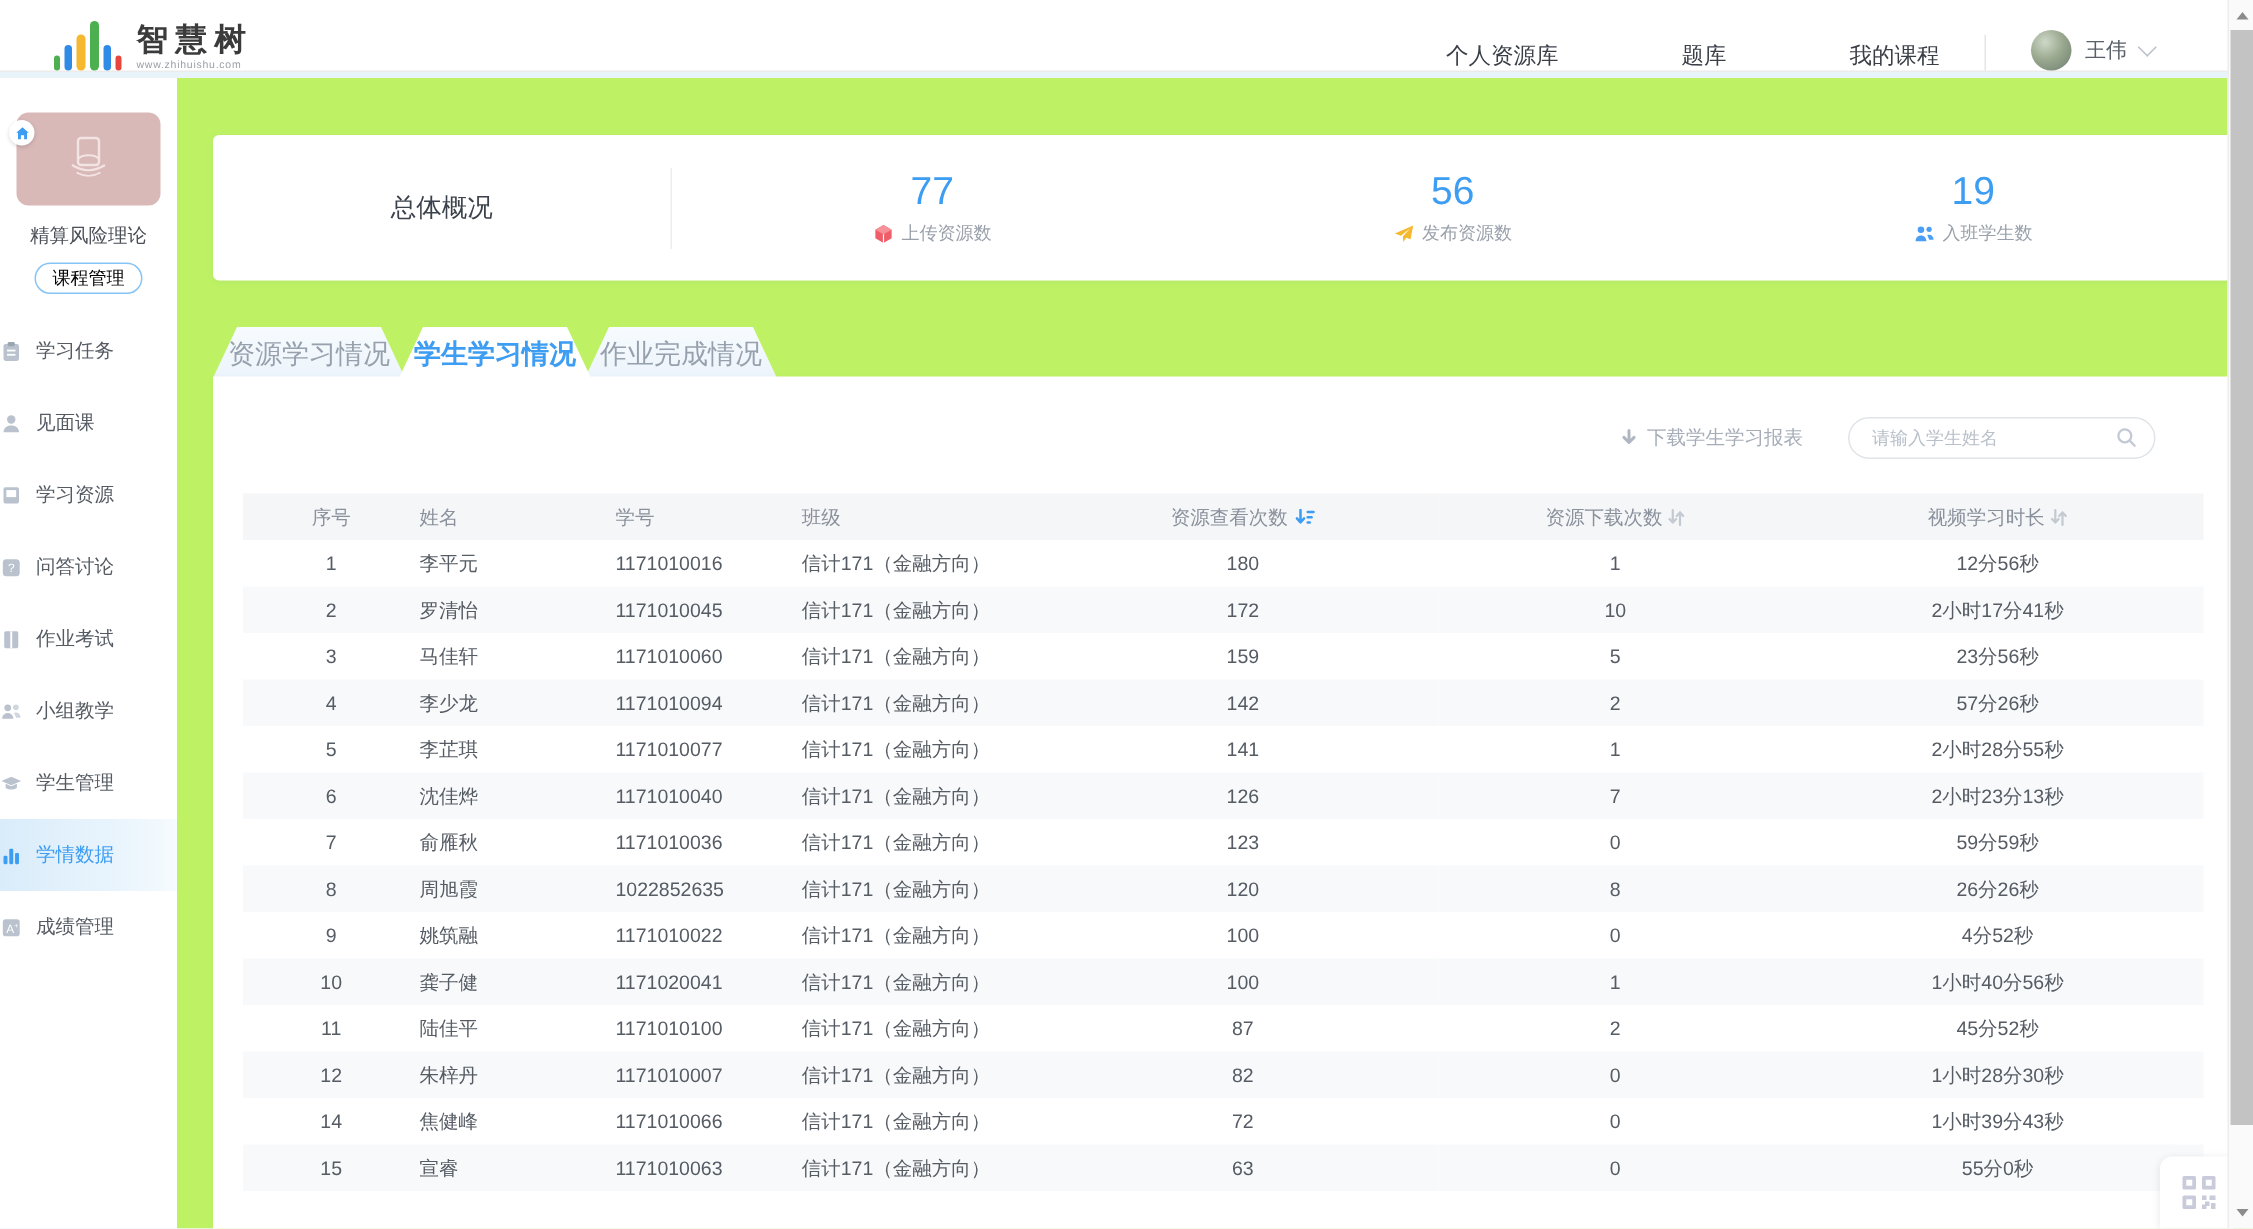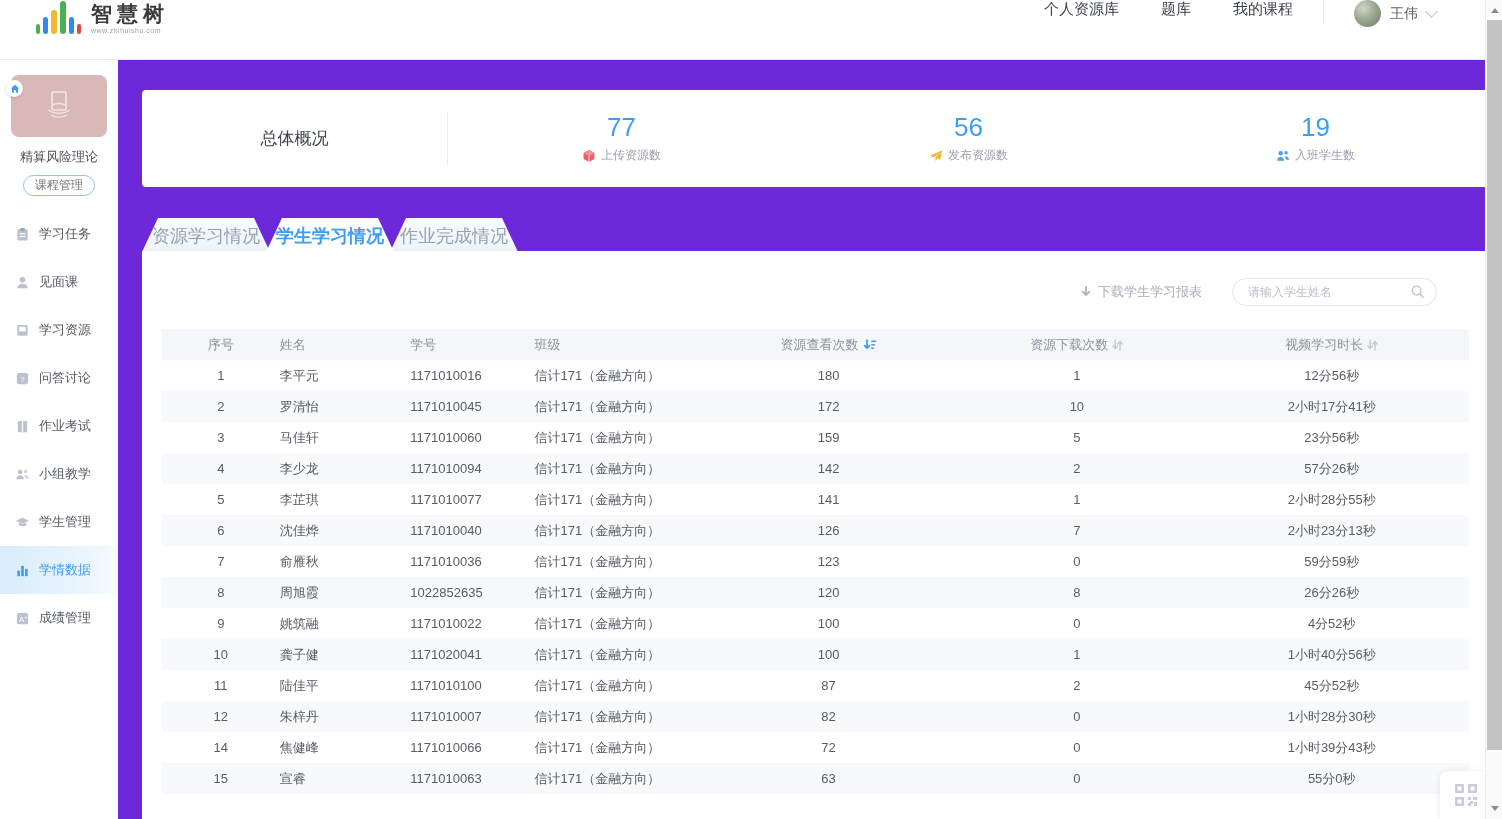--- a/index.html
+++ b/index.html
@@ -4,67 +4,67 @@
 <style>
   * { margin:0; padding:0; box-sizing:border-box; }
   html,body { width:1502px; height:819px; overflow:hidden; }
   body {
     font-family:"Liberation Sans","DejaVu Sans",sans-serif;
     background:#e9f3fa; position:relative; color:#555;
   }
 
   
   .navbar {
-    position:absolute; top:0; left:0; width:1502px; height:60px;
+    position:absolute; top:0; left:0; width:1502px; height:48px;
     background:#fff; border-bottom:1px solid #ebebeb; z-index:30;
-    display:flex; align-items:flex-start;
+    display:flex; align-items:flex-end;
   }
   .logo { display:flex; align-items:flex-end; gap:10px; margin-left:36px; cursor:pointer; }
   .logo-bars { display:flex; align-items:flex-end; gap:3px; height:34px; }
   .logo-bars i { display:block; border-radius:3px; }
   .b1{width:4px;height:10px;background:#4caf50;}
   .b2{width:5px;height:17px;background:#2f8be6;}
   .b3{width:6px;height:24px;background:#f5b82e;}
   .b4{width:6px;height:33px;background:#4caf50;}
   .b5{width:5px;height:17px;background:#2f8be6;}
   .b6{width:4px;height:10px;background:#e8463c;}
   .logo-text { line-height:1; }
   .logo-text .cn { font-size:21px; font-weight:bold; color:#3b3b3b; letter-spacing:5px; }
   .logo-text .url { font-size:7px; color:#9aa0a8; margin-top:3px; letter-spacing:.5px; }
 
   .top-menu { margin-left:auto; display:flex; align-items:center; gap:42px; font-size:15px; color:#3a3f47; }
-  .top-menu .nav-item { cursor:pointer; white-space:nowrap; }
+  .top-menu .nav-item { cursor:pointer; white-space:nowrap;margin-left:40px; }
   .nav-divider { width:1px; height:24px; background:#e3e5e8; margin:0 30px; }
   .user-box { display:flex; align-items:center; gap:9px; margin-right:66px; cursor:pointer; }
   .avatar { width:27px; height:27px; border-radius:50%;
     background:radial-gradient(circle at 35% 30%, #cfd8c8 0%, #9aa98f 45%, #6c7d6f 100%); }
   .user-name { font-size:14px; color:#5a6069; }
   .chev { width:9px; height:9px; border-right:1.6px solid #b9bfc8; border-bottom:1.6px solid #b9bfc8;
     transform:rotate(45deg); margin-top:-4px; }
 
   
   .sidebar { position:absolute; top:52px; left:0; width:118px; bottom:0; background:#fff; z-index:20; }
   .course-card { position:relative; margin:23px auto 0; width:96px; height:62px;
     background:#d9b8b8; border-radius:8px; display:flex; align-items:center; justify-content:center; cursor:pointer; }
   .home-badge { position:absolute; left:-5px; top:5px; width:17px; height:17px; background:#fff;
     border-radius:50%; display:flex; align-items:center; justify-content:center;
     box-shadow:0 1px 3px rgba(0,0,0,.15); }
   .course-name { text-align:center; font-size:13px; color:#4a4f57; margin-top:11px; }
   .manage-pill { display:block; margin:9px auto 0; width:72px; height:21px; line-height:19px;
-    border:1px solid #86c4f5; border-radius:11px; color:#737373; font-size:12px;
+    border:1px solid #86c4f5; border-radius:11px; color:#000000; font-size:12px;
     text-align:center; background:#fff; cursor:pointer; }
   .side-menu { margin-top:14px; }
-  .side-item { height:48px; display:flex; align-items:center; gap:9px; padding-left:15px;
+  .side-item { height:48px; display:flex; align-items:center; gap:9px; 
     font-size:13px; color:#555b63; cursor:pointer; }
   .side-item svg { flex:0 0 auto; }
   .side-item.active { color:#3d9df2;
     background:linear-gradient(90deg,#d9ecfa 0%, #eaf5fd 70%, #f6fbfe 100%); }
 
   
-  .content { position:absolute; top:52px; left:118px; right:0; bottom:0; background:#6d28d9; }
+  .content { position:absolute; top:52px; left:118px; right:0; bottom:0; background:#bef264; }
 
   .overview-card { position:absolute; left:24px; top:38px; width:1347px; height:97px;
     background:#fff; border-radius:4px; box-shadow:0 1px 4px rgba(120,150,180,.10);
     display:flex; align-items:center; }
   .overview-title { width:305px; text-align:center; font-size:17px; color:#3c424b; }
   .v-div { width:1px; height:54px; background:#ededed; }
   .stats { flex:1; display:flex; }
   .stat { flex:1; text-align:center; }
   .stat-value { font-size:26px; color:#3d9df2; line-height:1.15; }
   .stat-label { margin-top:5px; font-size:12px; color:#9aa1ab; display:flex; align-items:center; justify-content:center; gap:5px; }

